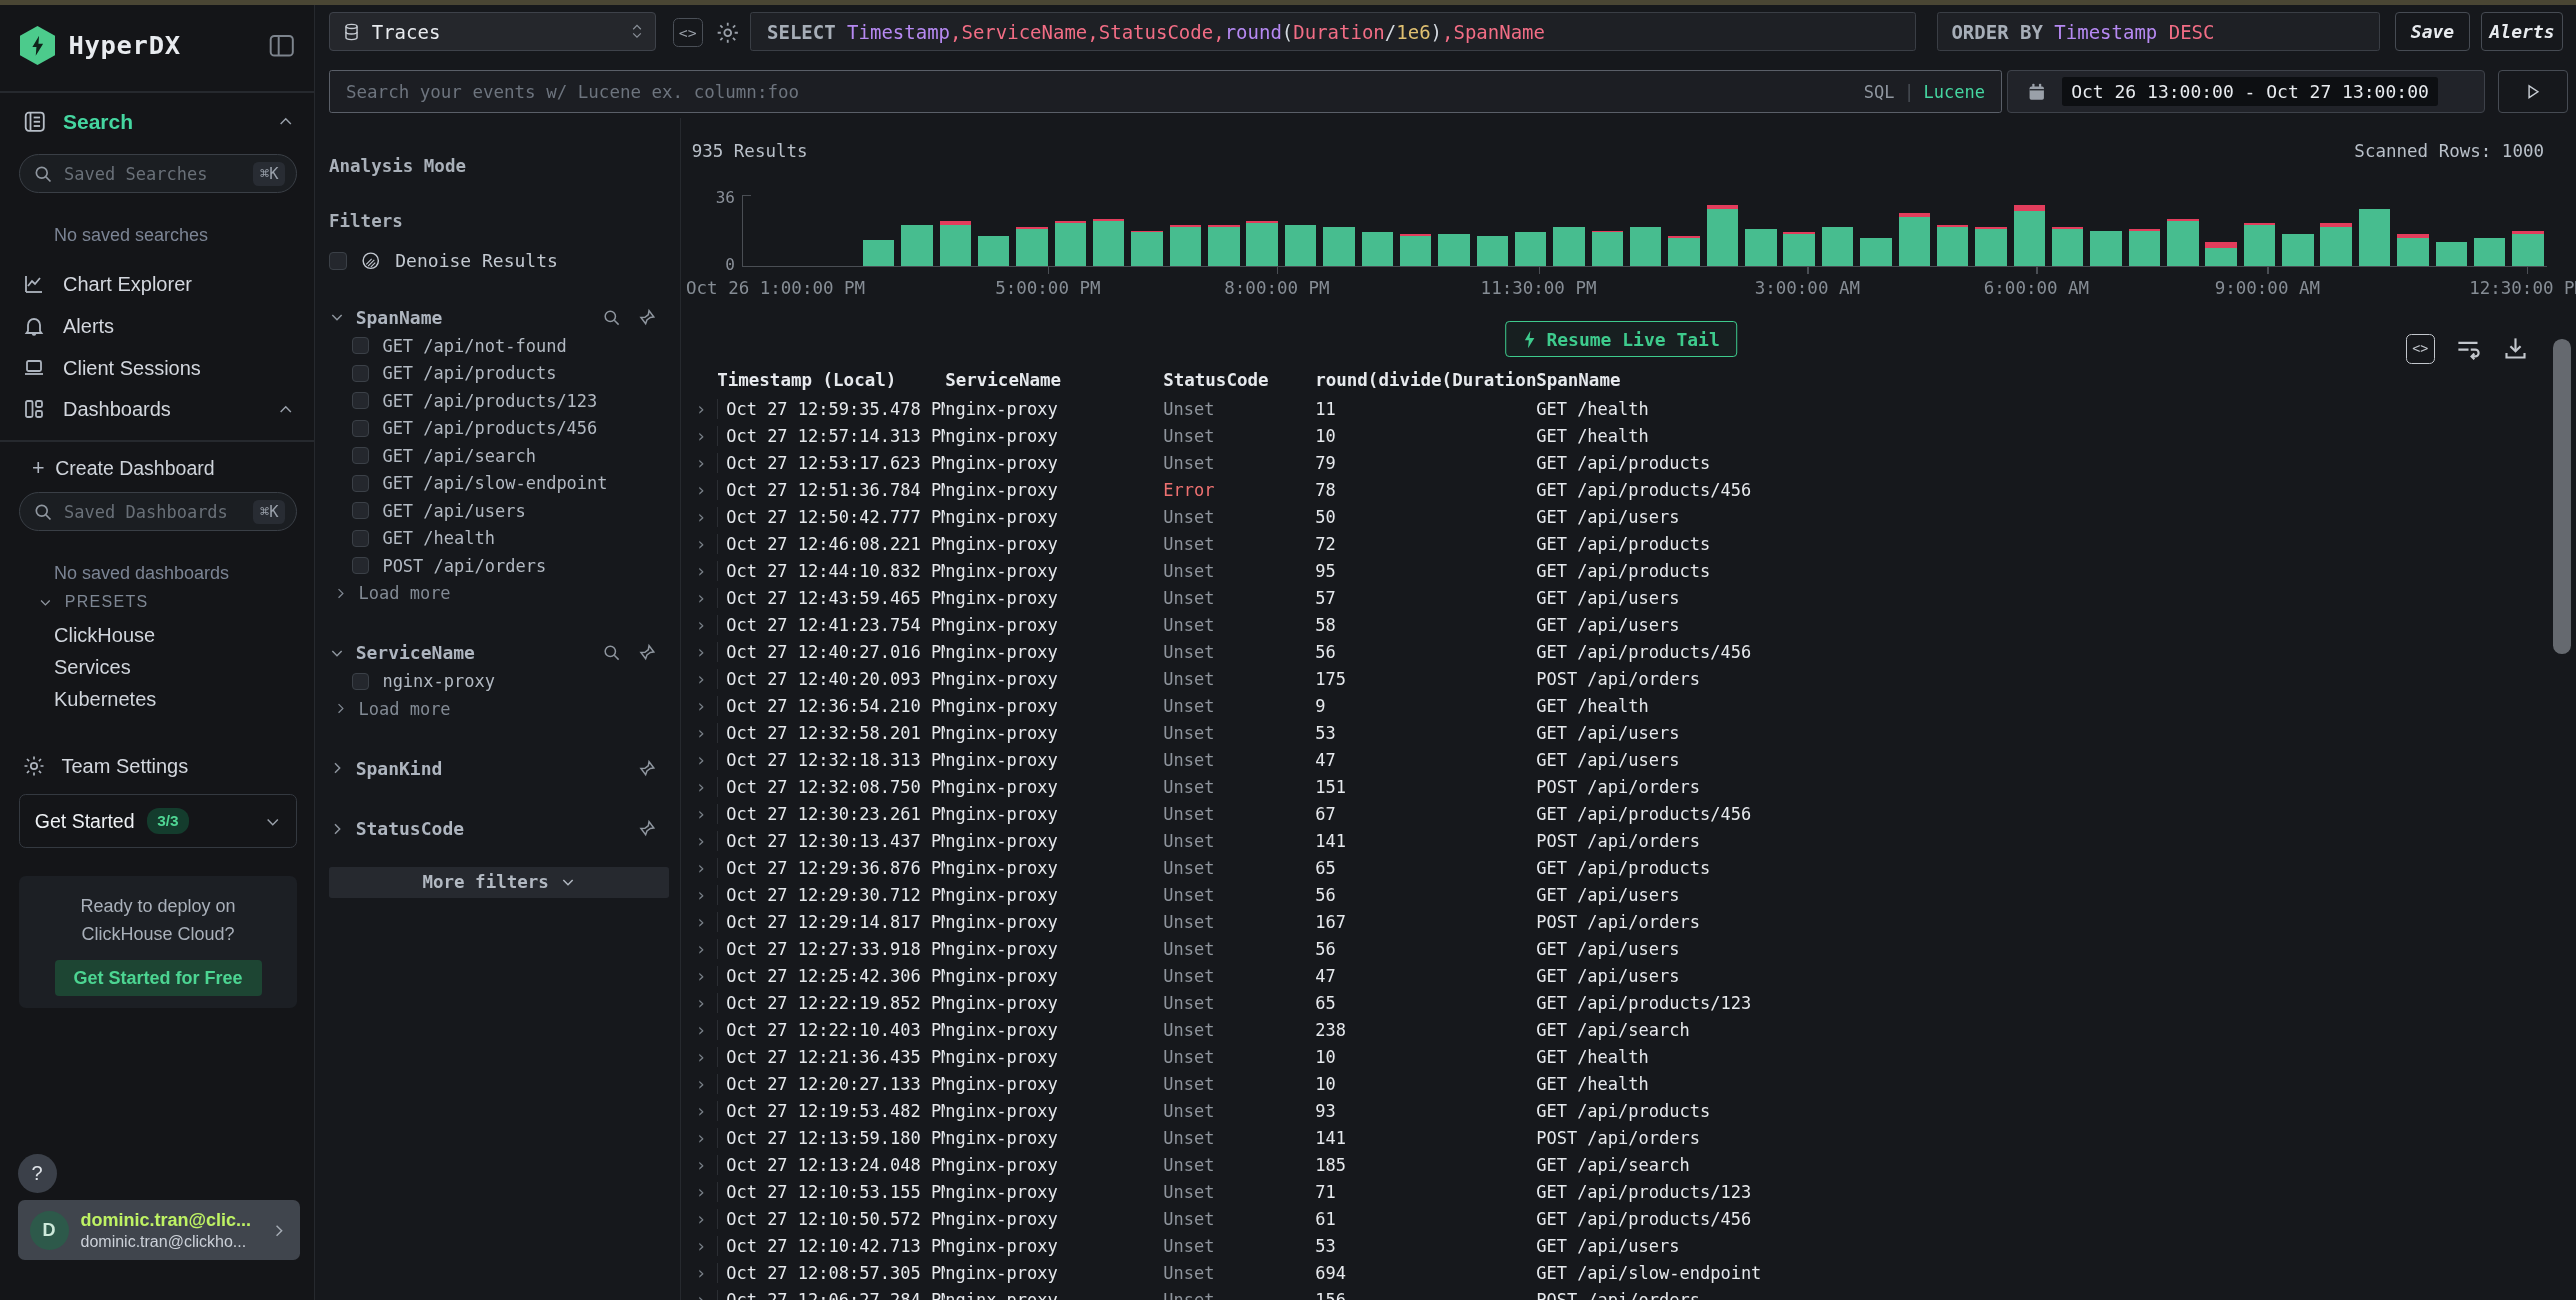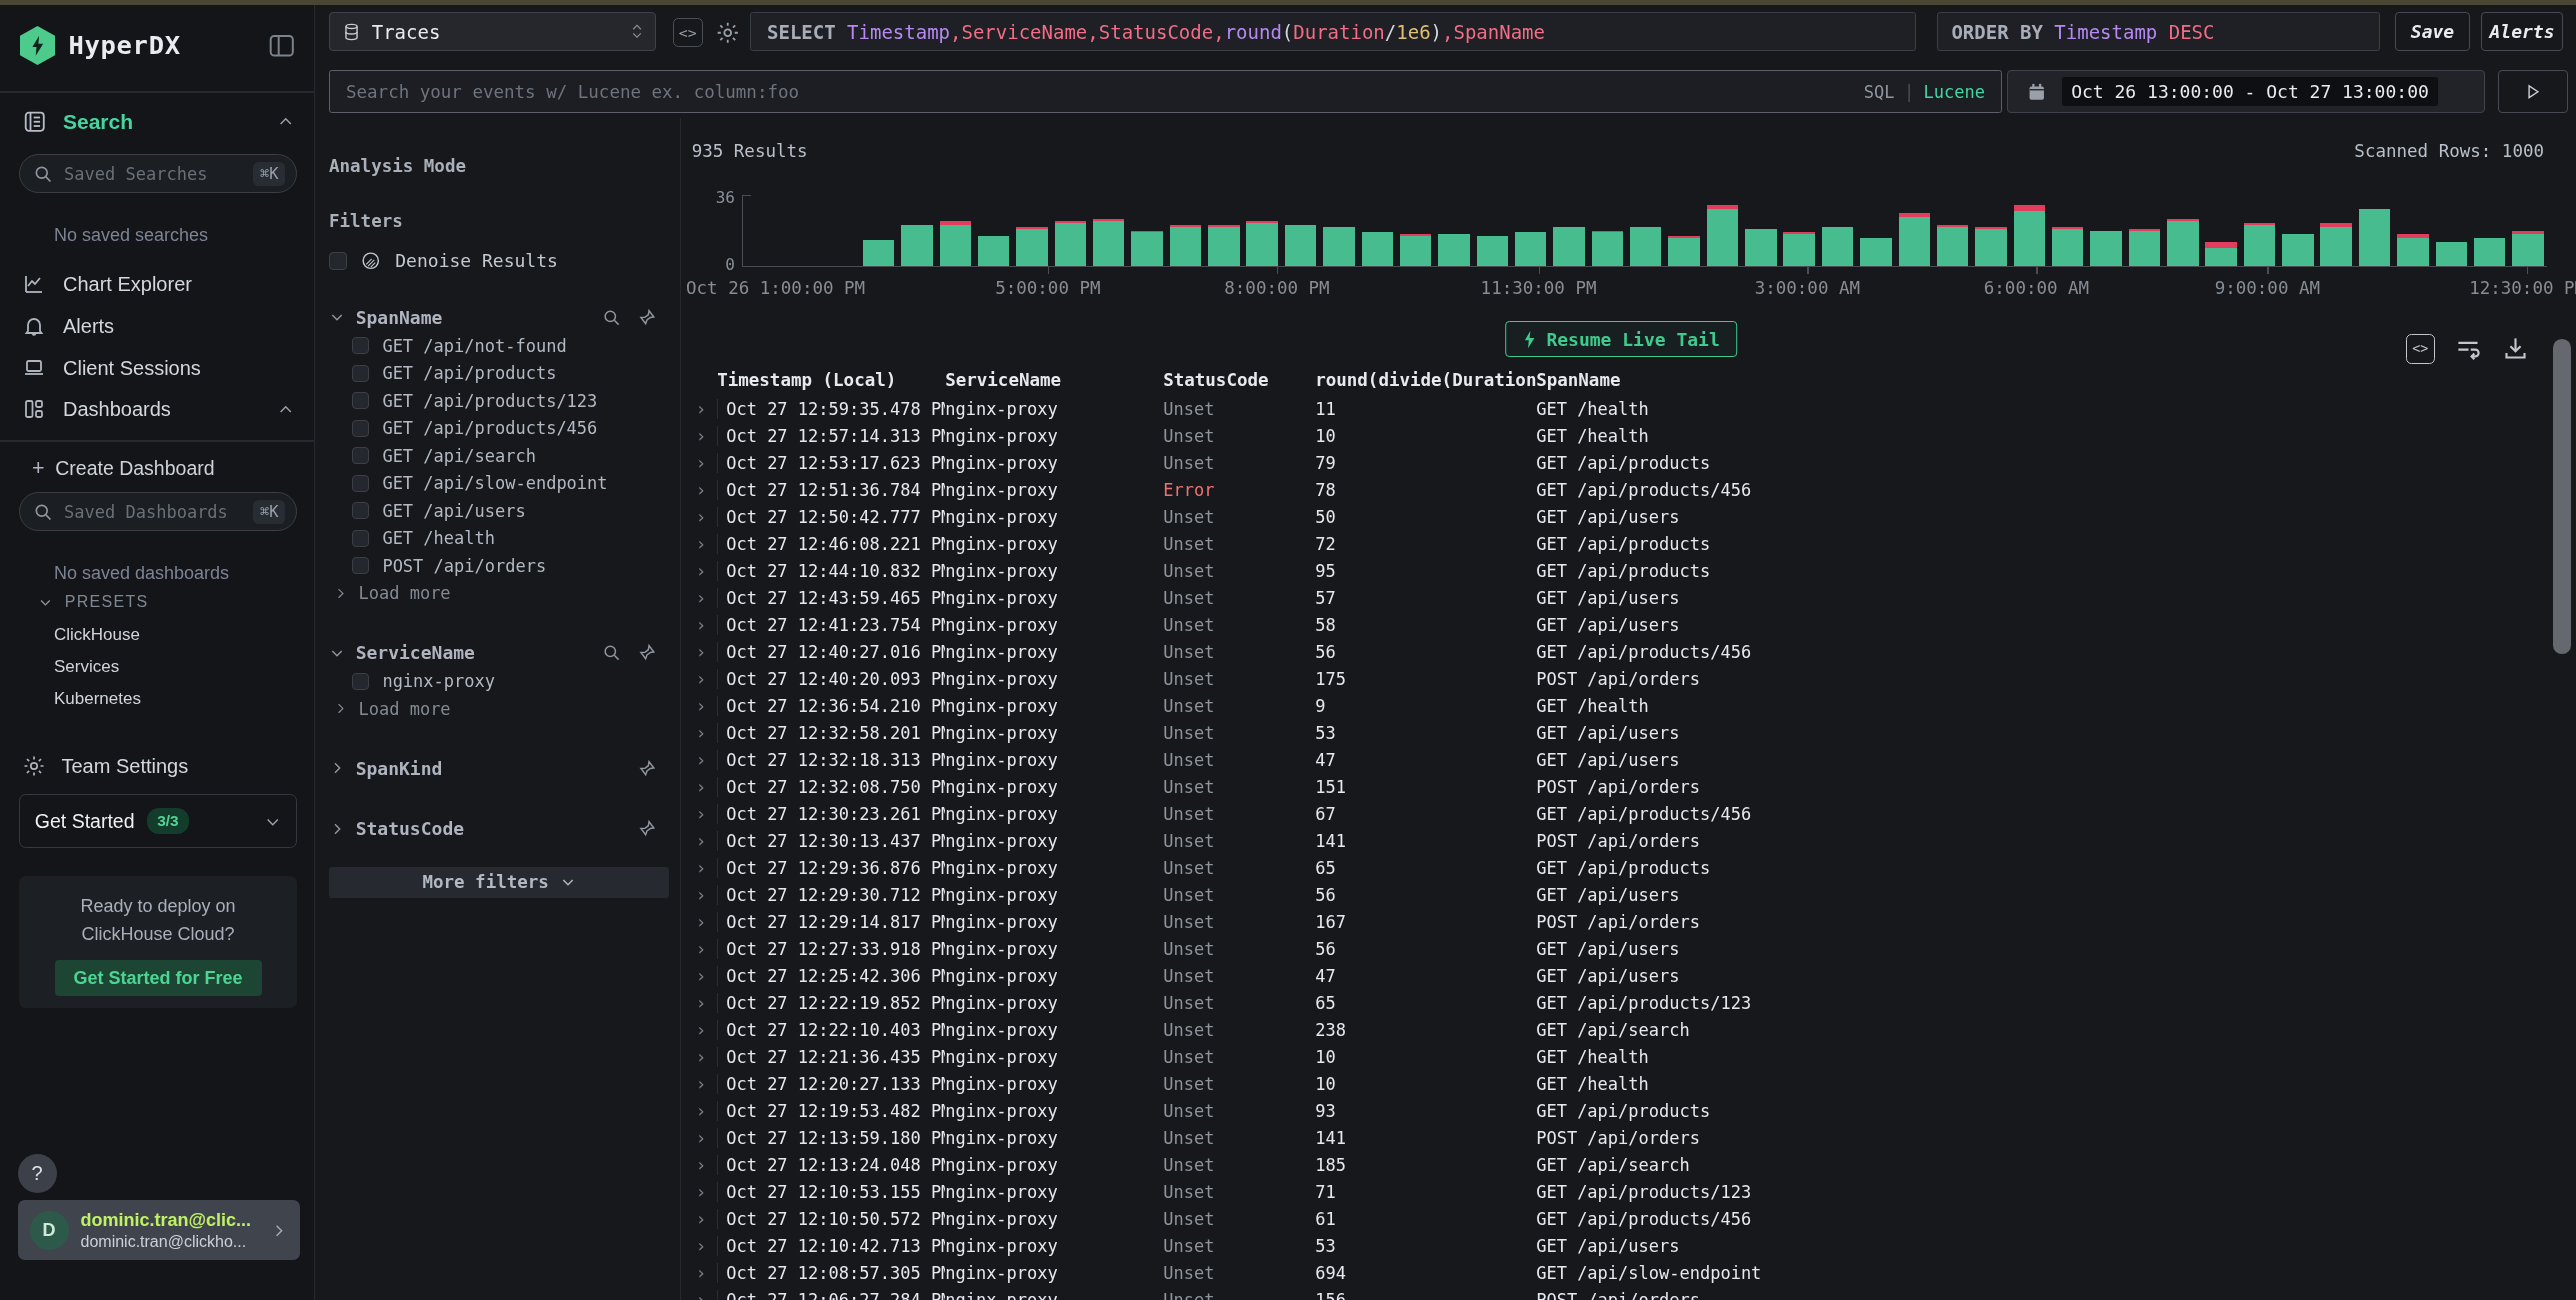--- a/index.html
+++ b/index.html
@@ -29,21 +29,21 @@
   .pill { position:absolute; left:19px; width:278px; height:39px; border:1.3px solid #3a3f46; border-radius:19.5px; background:#1b1e22; display:flex; align-items:center; gap:10.7px; padding:0 10.7px 0 13.4px; }
   .pill .ph { font-size:17px; color:#697078; flex:1; white-space:nowrap; overflow:hidden; }
   .kbd { background:#282c33; border-radius:5.4px; padding:3.4px 6.7px; font-size:15.4px; color:#9aa1ab; }
   .muted-line { position:absolute; left:54px; font-size:18px; color:#7b8494; }
   .nav-item { position:absolute; left:21.5px; right:20px; height:38px; display:flex; align-items:center; gap:17.5px; color:#d3d7de; font-size:20px; }
   .nav-item .nico { color:#aeb5bf; }
   .nav-chevron { margin-left:auto; color:#9aa1ab; }
   .create-dash { position:absolute; left:32px; height:34px; display:flex; align-items:center; gap:10.7px; color:#ced3da; font-size:19.5px; }
   .plus-glyph { font-size:21.5px; color:#aeb5bf; }
   .presets-row { position:absolute; left:38px; display:flex; align-items:center; gap:12px; color:#7e8794; font-size:16px; letter-spacing:1.3px; }
-  .preset-item { position:absolute; left:54px; height:29.5px; display:flex; align-items:center; color:#d0d5dc; font-size:17px; }
+  .preset-item { position:absolute; left:54px; height:29.5px; display:flex; align-items:center; color:#d0d5dc; font-size:20px; }
   .team-row { position:absolute; left:21.5px; height:34px; display:flex; align-items:center; gap:16px; color:#d3d7de; font-size:20px; }
   .gs-card { position:absolute; left:19px; width:278px; height:54px; border:1.3px solid #343940; border-radius:6.7px; display:flex; align-items:center; gap:12px; padding:0 14.8px; }
   .gs-label { font-size:19.5px; font-weight:normal; color:#eef1f4; }
   .gs-badge { background:#143c2d; color:#4fd694; font-size:15.4px; font-weight:bold; padding:4px 10.7px; border-radius:12px; }
   .deploy-card { position:absolute; left:19px; width:278px; height:132px; background:#1c1f24; border-radius:6.7px; text-align:center; padding-top:16px; }
   .deploy-line { font-size:18px; color:#a9b0ba; line-height:28px; }
   .deploy-btn { margin:12px auto 0; width:207px; height:36px; background:#1d4533; border-radius:4px; display:flex; align-items:center; justify-content:center; color:#4cd592; font-size:18px; font-weight:bold; }
   .help-circle { position:absolute; left:17.5px; width:39px; height:39px; background:#3b4049; border-radius:50%; display:flex; align-items:center; justify-content:center; font-size:20px; color:#dfe3e8; }
   .user-chip { position:absolute; left:17.5px; width:282px; height:60px; background:#40454d; border-radius:6.7px; display:flex; align-items:center; gap:12px; padding:0 12px; }
   .avatar { width:39px; height:39px; border-radius:50%; background:#2d594a; color:#cde9da; display:flex; align-items:center; justify-content:center; font-size:18px; font-weight:bold; }

